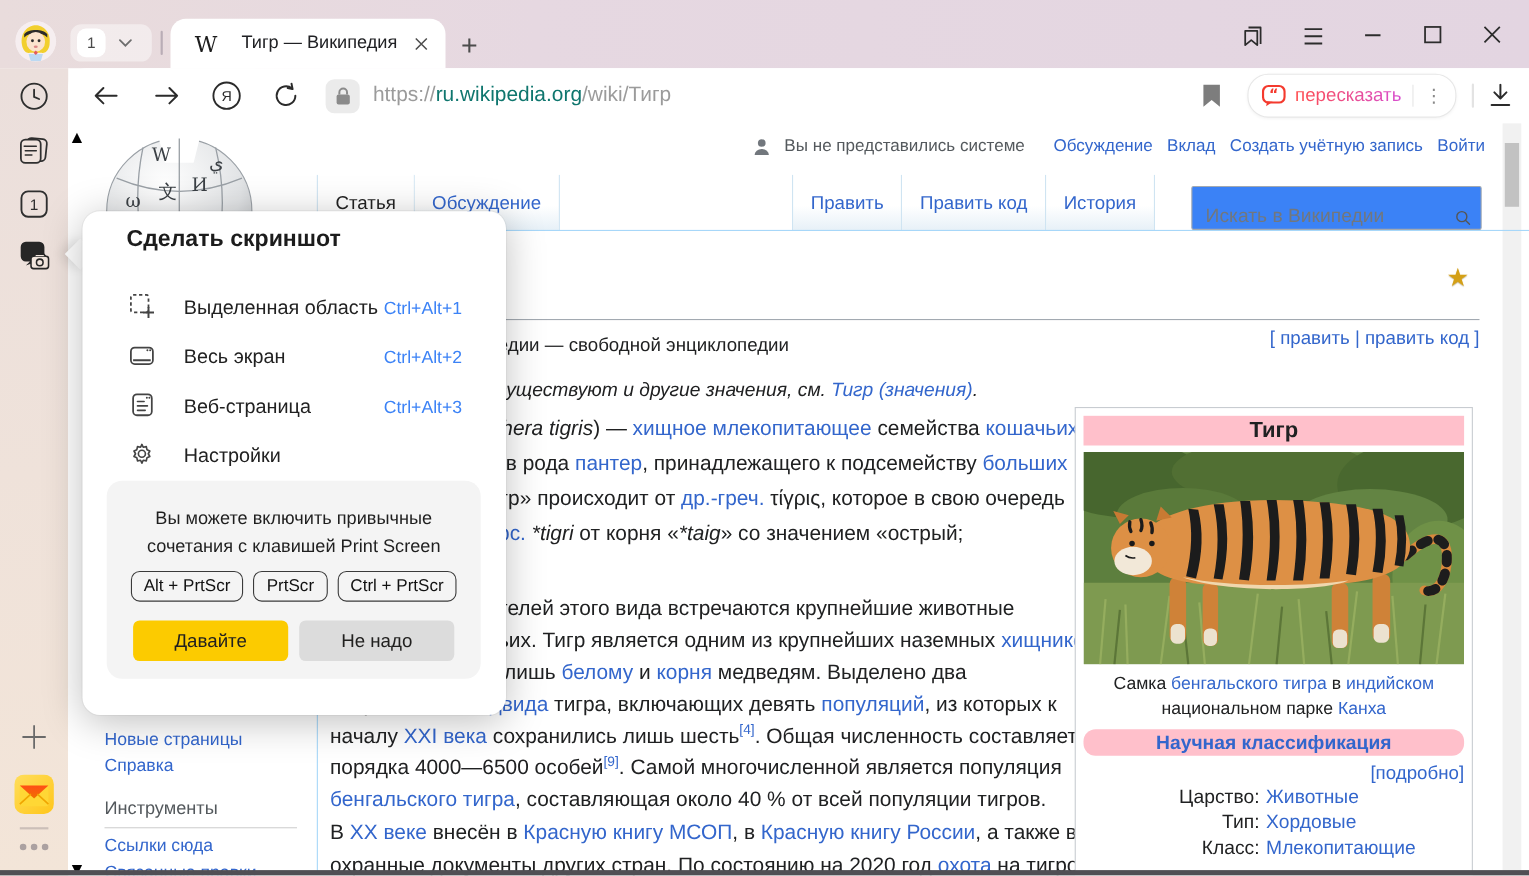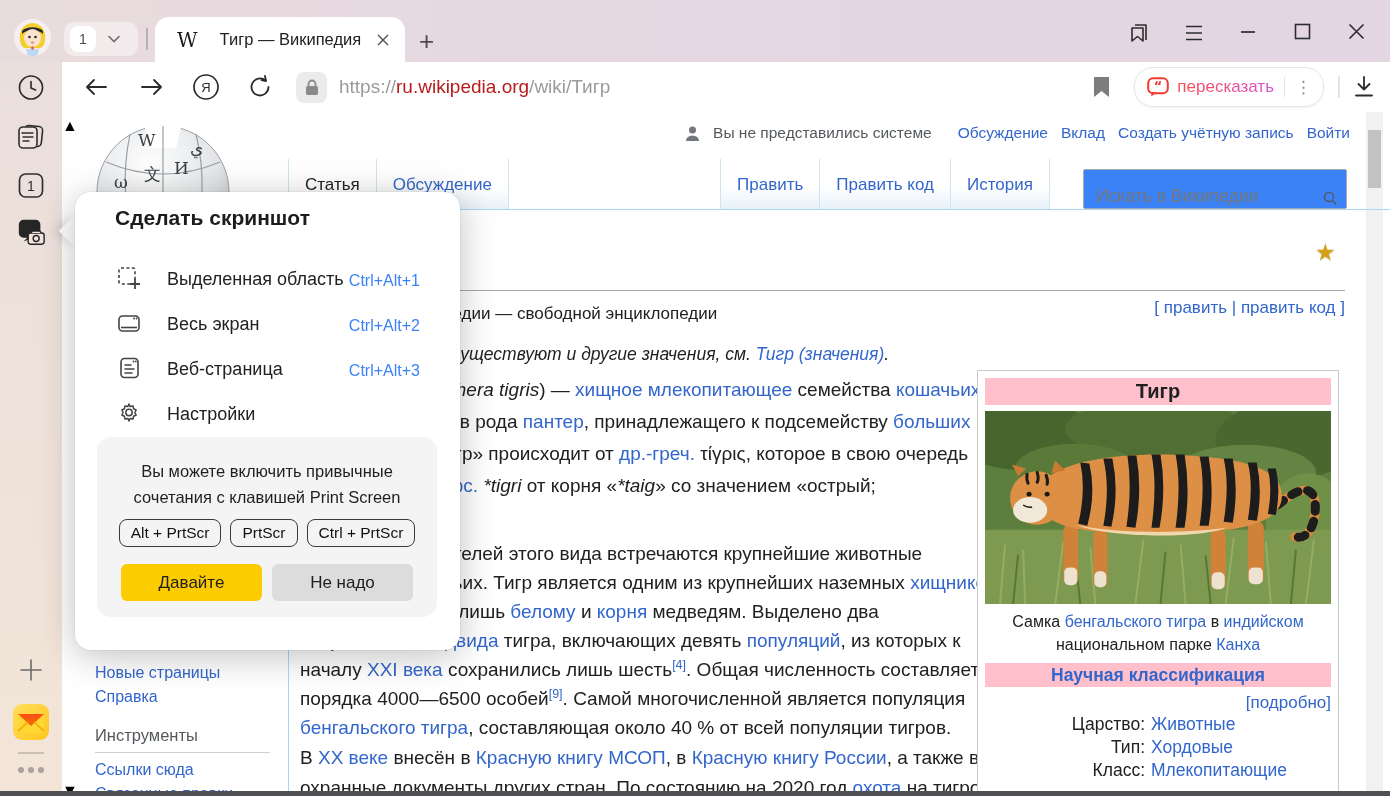--- a/index.html
+++ b/index.html
@@ -18,21 +18,21 @@
   #tabfav{margin-left:22px;font-family:"DejaVu Serif",serif;font-size:20px;color:#1c1c1c;}
   #tabtitle{margin-left:22px;font-size:16.5px;color:#202124;}
   #tabclose{margin-left:auto;margin-right:16px;color:#4e4e4e;font-size:17px;}
   #newtab{left:419px;top:26px;font-size:26px;font-weight:300;color:#4c4c4c;}
   .winctl{color:#2c2c2c;}
   
   #toolbar{left:62px;top:62px;width:1328px;height:50px;display:flex;align-items:center;}
   .navico{margin-left:26px;display:flex;align-items:center;}
   #lockchip{margin-left:24px;width:31px;height:31px;background:#ebebeb;border-radius:8px;display:flex;align-items:center;justify-content:center;}
   #urltext{margin-left:12px;font-size:19px;color:#9b9b9b;white-space:nowrap;}
-  #urltext .host{color:#b91c1c;}
+  #urltext .host{color:#0f766e;}
   #right-cluster{margin-left:auto;display:flex;align-items:center;margin-right:16px;}
   #retell{display:flex;align-items:center;height:38px;border:1px solid #e7e7e7;border-radius:19px;padding:0 10px 0 12px;background:#fff;box-shadow:0 1px 3px rgba(0,0,0,.05);}
   #retell-label{margin-left:8px;font-size:17px;color:#e0509e;background:linear-gradient(90deg,#ff4b4b,#d84fd0);-webkit-background-clip:text;background-clip:text;-webkit-text-fill-color:transparent;}
   #retell-sep{width:1px;height:20px;background:#e6e6e6;margin:0 10px;}
   #retell-dots{color:#8a8a8a;font-size:17px;letter-spacing:1px;}
   
   .railico{left:16px;display:flex;justify-content:center;width:30px;}
   
   #page{left:62px;top:112px;width:1328px;height:684px;background:#fff;overflow:hidden;font-family:"Liberation Sans",sans-serif;}
   .wl{color:#3366cc;}
@@ -59,21 +59,21 @@
   .para .rl{white-space:nowrap;}
   #p1{top:262px;}#p1 .rl{height:32px;line-height:32px;}
   #p2{top:427px;}#p2 .rl{height:29px;line-height:29px;}
   #p3{top:631px;}#p3 .rl{height:30px;line-height:30px;}
   #sbtools{left:33px;top:614px;font-size:16.5px;color:#54595d;width:175px;border-bottom:1px solid #d0d0d0;padding-bottom:7px;}
   
   #infobox{left:915px;top:258px;width:362px;height:436px;border:1px solid #c8ccd1;background:#fff;box-sizing:border-box;padding:7px;font-size:16px;}
   #ib-title{height:27px;background:#ffc0cb;display:flex;align-items:center;justify-content:center;font-size:20px;font-weight:bold;color:#202122;}
   #ib-img{margin-top:6px;width:346px;height:193px;overflow:hidden;}
   #ib-caption{margin-top:6px;text-align:center;font-size:16px;line-height:23px;color:#202122;}
-  #ib-sci{margin-top:7px;height:24px;background:#ffc0cb;display:flex;align-items:center;justify-content:center;font-size:17.5px;font-weight:bold;color:#3366cc;}
+  #ib-sci{margin-top:7px;height:24px;background:#ffc0cb;display:flex;align-items:center;justify-content:center;font-size:17.5px;font-weight:bold;color:#3366cc;border-radius:11px;}
   #ib-detail{margin-top:6px;text-align:right;font-size:17px;color:#3366cc;}
   .taxorow{display:flex;line-height:23px;font-size:17.5px;}
   .tl{width:160px;text-align:right;color:#202122;}
   .tv{margin-left:6px;}
   
   #sbar{left:1304px;top:0;width:17px;height:684px;background:#f1f1f1;}
   #sthumb{left:1306px;top:18px;width:13px;height:58px;background:#c2c2c2;}
   
   #popup{left:75px;top:192px;width:385px;height:458px;background:#fff;border-radius:16px;box-shadow:0 6px 36px rgba(0,0,0,.25),0 0 0 1px rgba(0,0,0,.04);z-index:100;}
   #popup-arrow{left:63px;top:221px;width:20px;height:20px;background:#fff;transform:rotate(45deg);z-index:99;box-shadow:-3px 3px 10px rgba(0,0,0,.12);}

